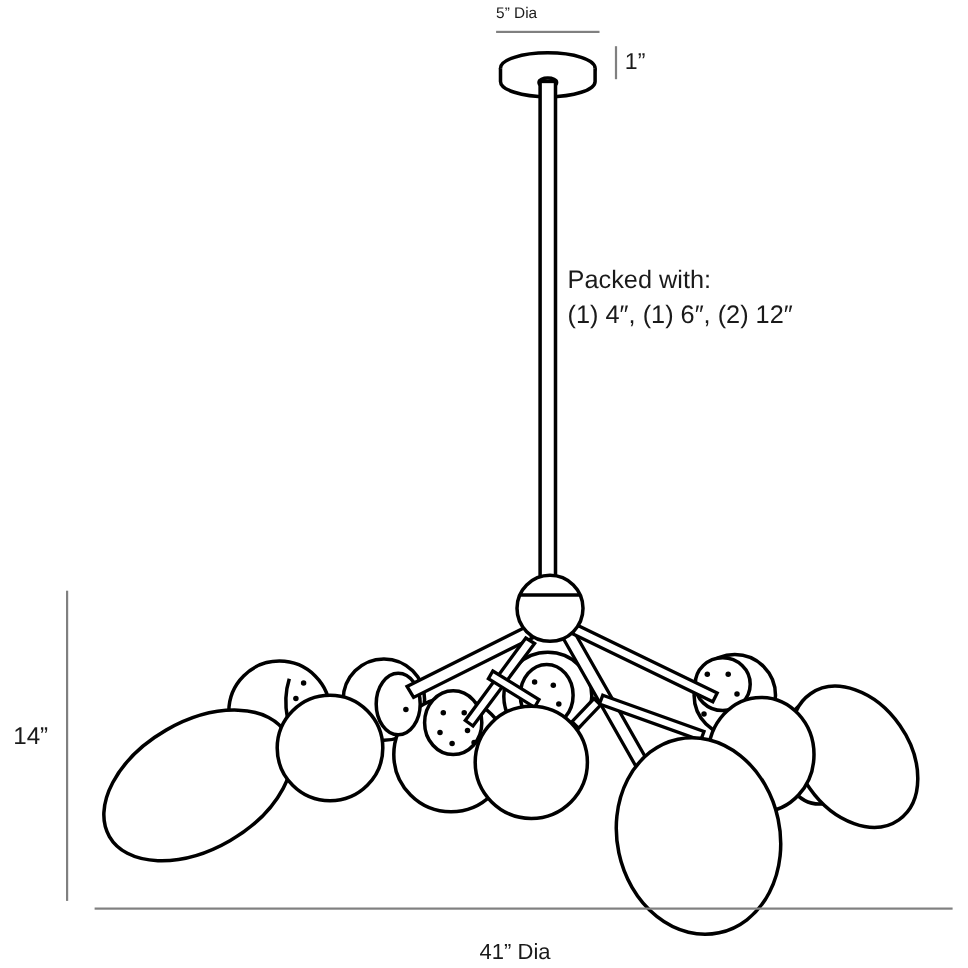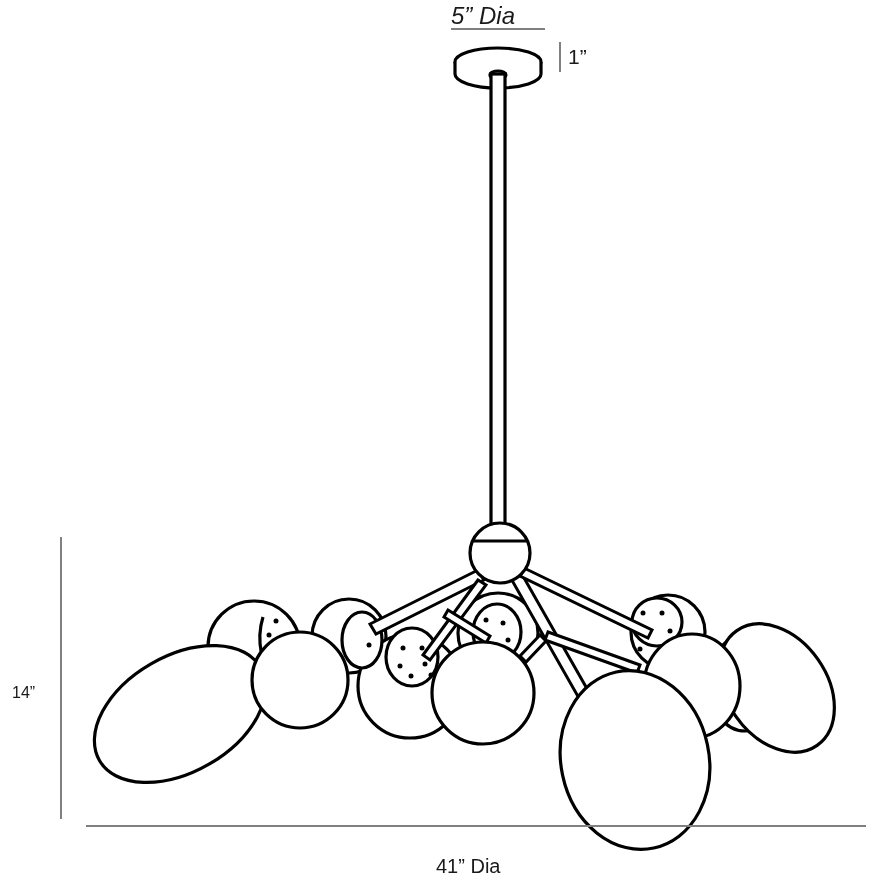--- a/index.html
+++ b/index.html
@@ -1,24 +1,24 @@
 <!DOCTYPE html>
 <html><head>
 <meta charset="utf-8">
 <style>
   html, body { margin:0; padding:0; background:#ffffff; }
   body { width:880px; height:880px; position:relative; overflow:hidden;
          font-family:"Liberation Sans", "DejaVu Sans", sans-serif; color:#1a1a1a; }
   .lbl { position:absolute; white-space:nowrap; line-height:1; }
-  #top-dia { left:451px; top:4px; font-size:24px;font-style:italic; }
+  #top-dia { left:451px; top:4px; font-size:14px; }
   #top-dia-rule { position:absolute; left:451px; top:28px; width:94px; height:2px; background:#808080; }
   #canopy-h { left:568px; top:46px; font-size:21px; }
   #canopy-h-bar { position:absolute; left:559px; top:42px; width:2px; height:30px; background:#808080; }
   #packed { left:516px; top:238px; font-size:23px; line-height:32px; }
-  #height-lbl { left:12px; top:658px; font-size:16px;margin-top:27px; }
+  #height-lbl { left:12px; top:658px; font-size:22px; }
   #height-bar { position:absolute; left:60px; top:537px; width:2px; height:282px; background:#808080; }
   #width-bar { position:absolute; left:86px; top:825px; width:780px; height:2px; background:#808080; }
   #width-lbl { left:436px; top:856px; font-size:20px; }
   svg { position:absolute; left:0; top:0; }
 </style>
 </head>
 <body>
 
 <svg width="880" height="880" viewBox="0 0 880 880" fill="#fff" stroke="#000" stroke-width="3.2">
 
@@ -87,19 +87,21 @@
     <ellipse cx="635" cy="760" rx="74" ry="90" transform="rotate(-12 635 760)"></ellipse>
   </g>
 </svg>
 
 <div id="top-dia" class="lbl">5” Dia</div>
 <div id="top-dia-rule"></div>
 <div id="canopy-h-bar"></div>
 <div id="canopy-h" class="lbl">1”</div>
 
 <div id="packed" class="lbl">
+  <div>Packed with:</div>
+  <div>(1) 4″, (1) 6″, (2) 12″</div>
 </div>
 
 <div id="height-bar"></div>
 <div id="height-lbl" class="lbl">14”</div>
 
 <div id="width-bar"></div>
 <div id="width-lbl" class="lbl">41” Dia</div>
 
 </body></html>

